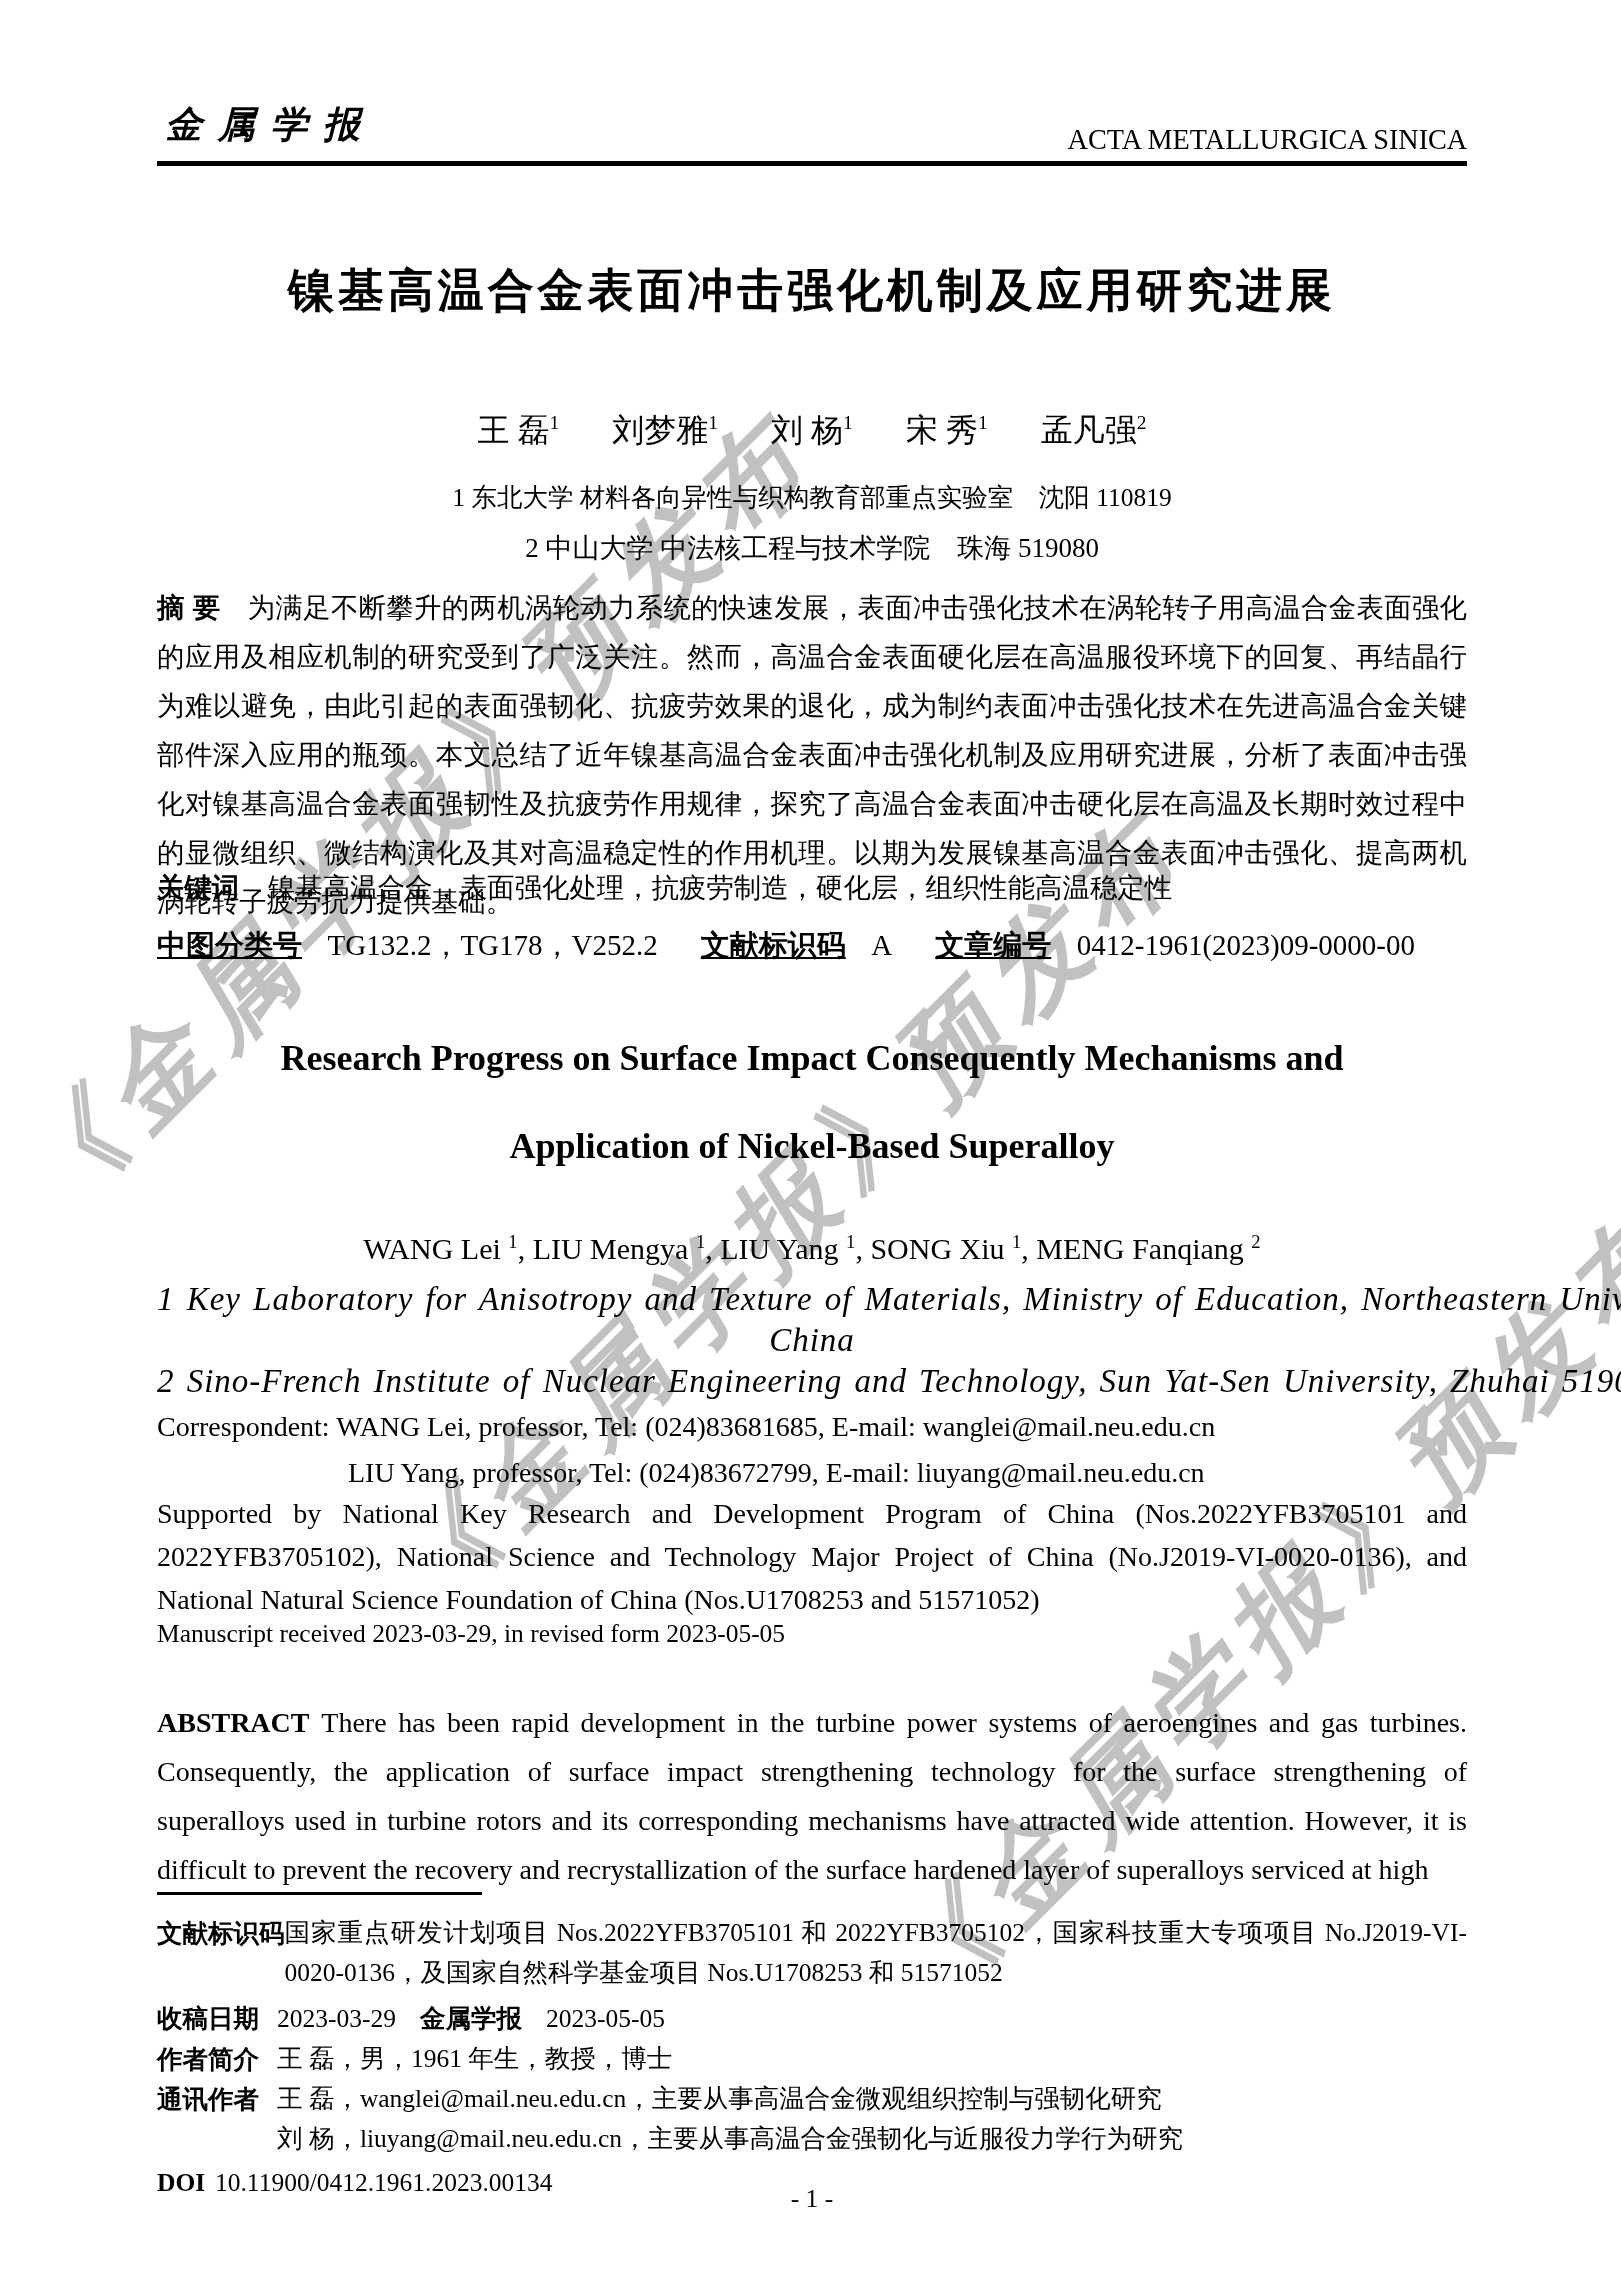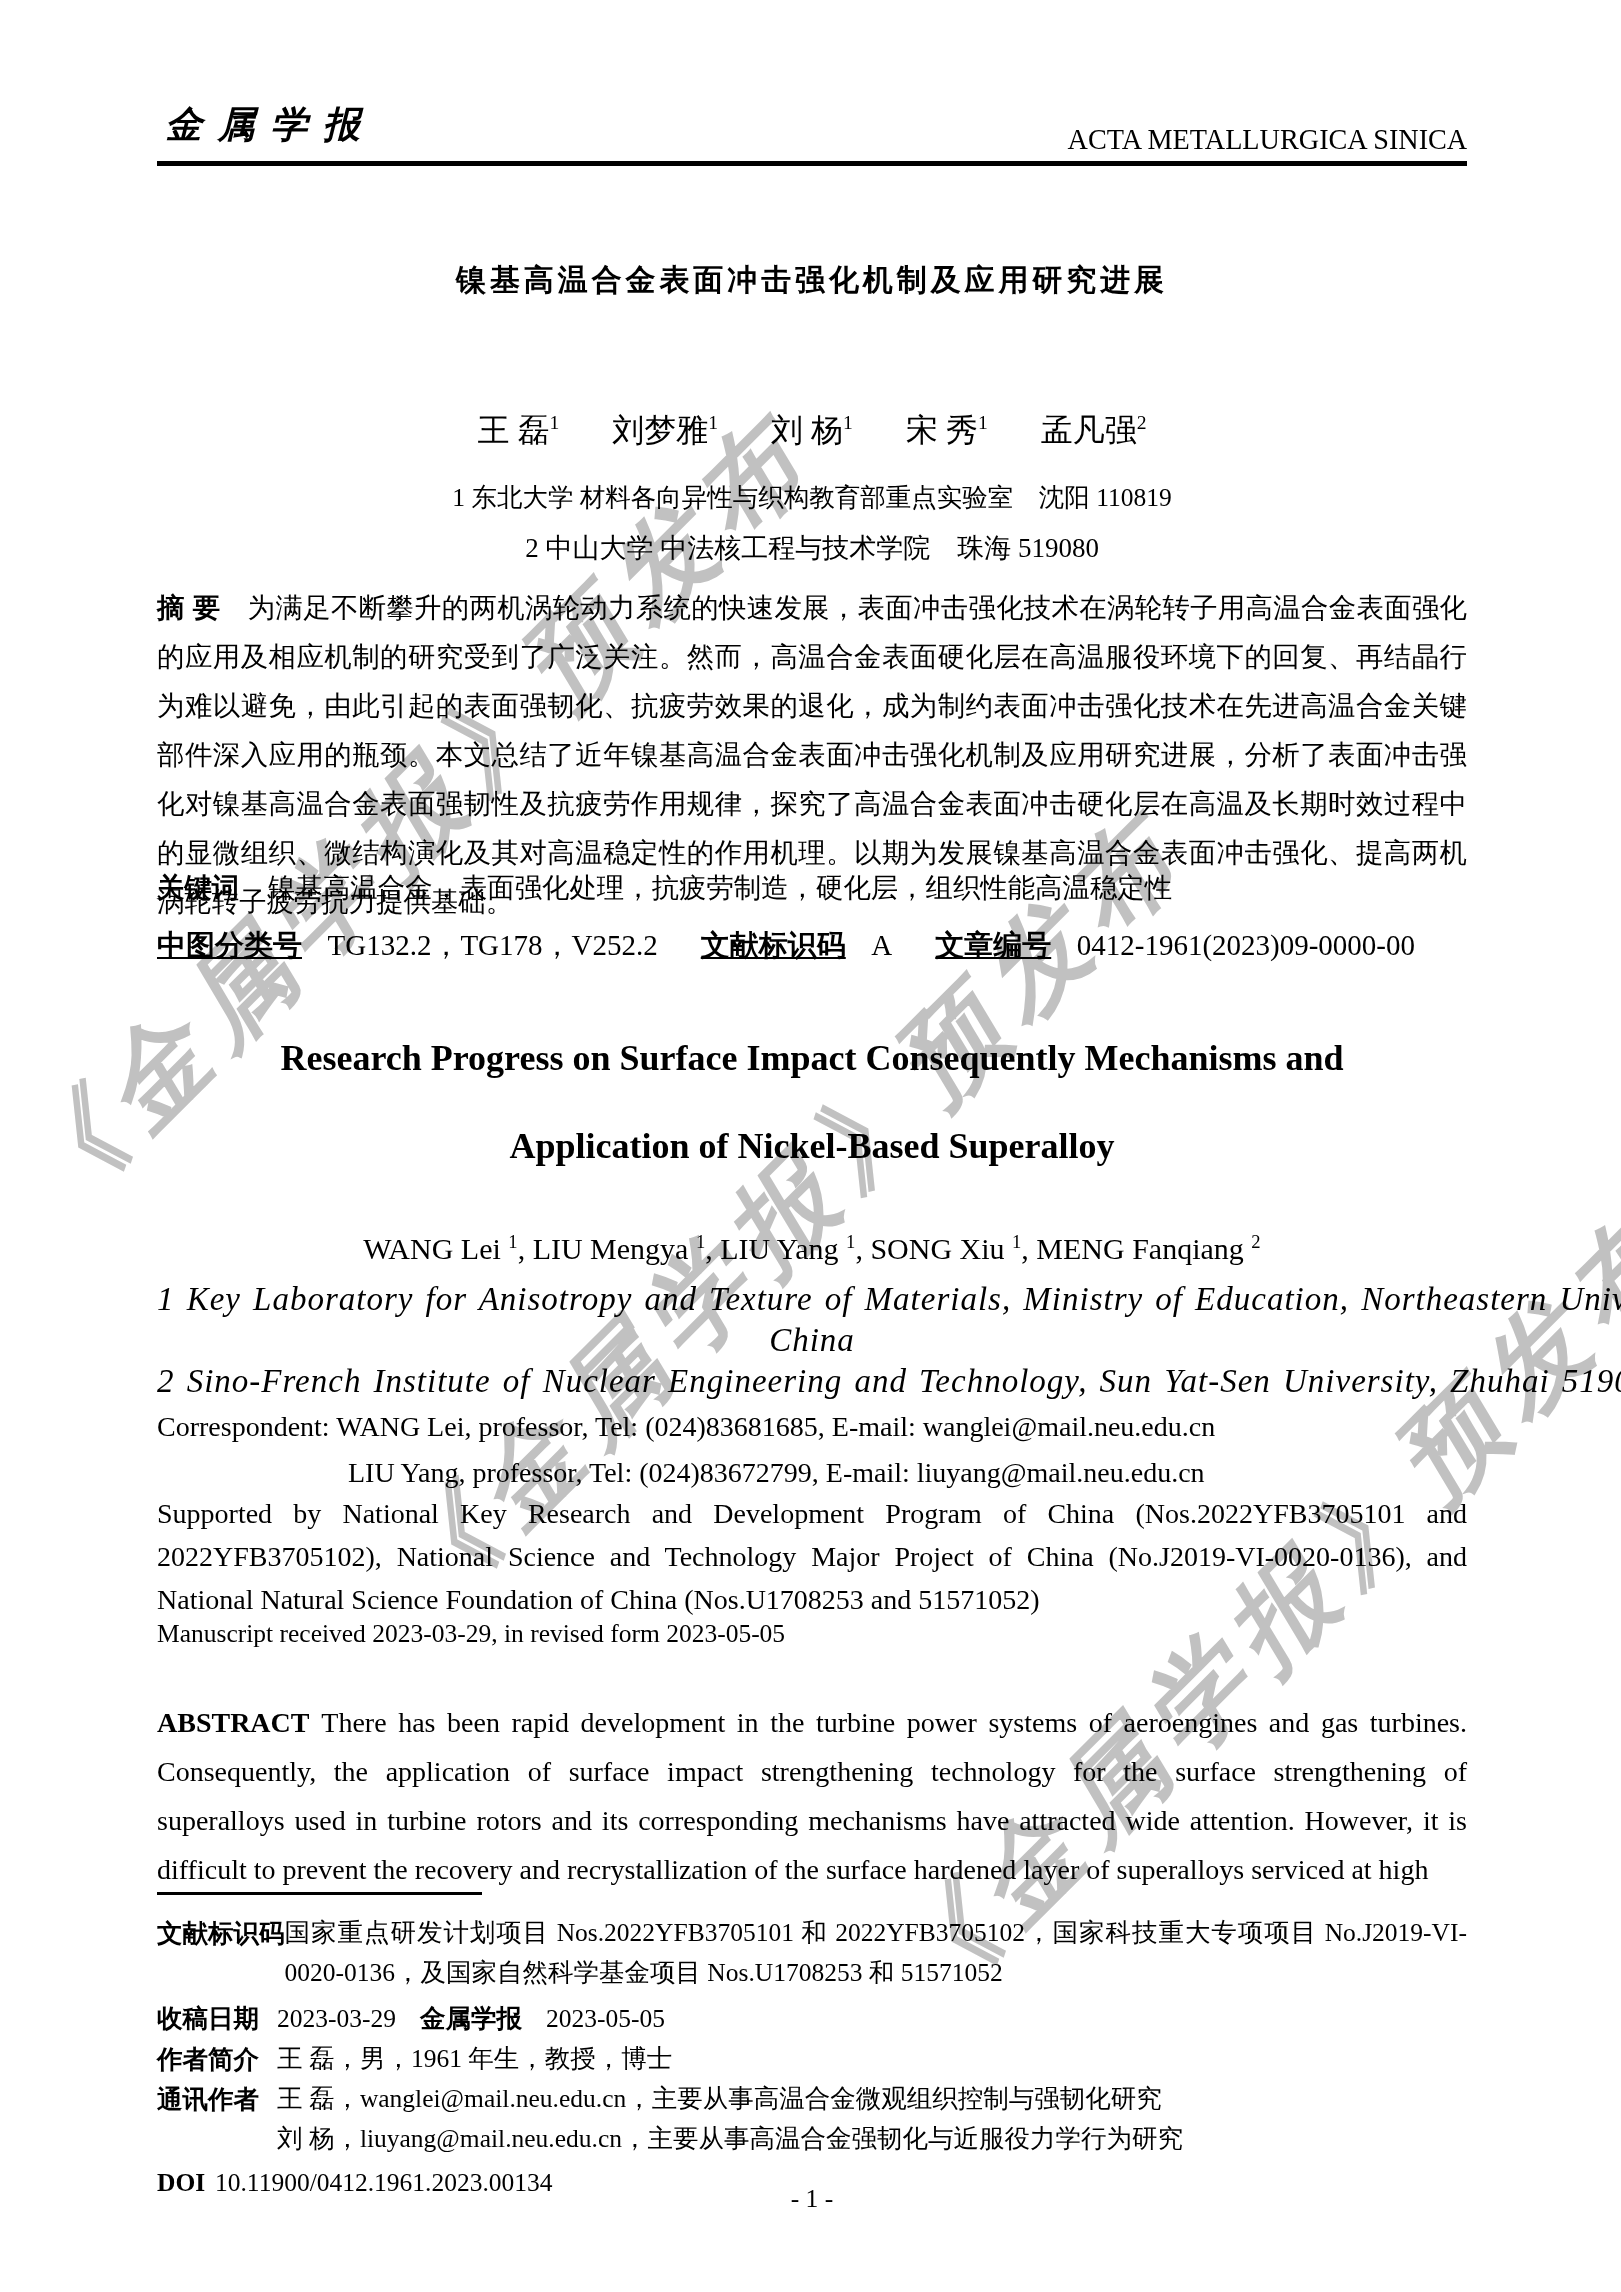--- a/index.html
+++ b/index.html
@@ -50,21 +50,21 @@
   }
 
   .hei{font-family:"Liberation Sans",sans-serif;font-weight:bold;}
 
   .centered{left:157px;width:1310px;text-align:center;position:absolute;}
 
   
   .title-cn{
     top:260px;
     font-family:Liberation Sans, sans-serif;
-    font-weight:bold;font-size:30px;letter-spacing:3.9px;
+    font-weight:bold;font-size:46px;letter-spacing:3.9px;
     white-space:nowrap;
   }
   .authors-cn{top:409px;font-size:32px;}
   .authors-cn .author{margin:0 22.5px;}
   .authors-cn sup{font-size:19.6px;}
   .affil-cn-1{top:480px;font-size:25.5px;}
   .affil-cn-2{top:530px;font-size:27px;}
 
   .abstract-cn{
     position:absolute;left:157px;top:583px;width:1310px;

